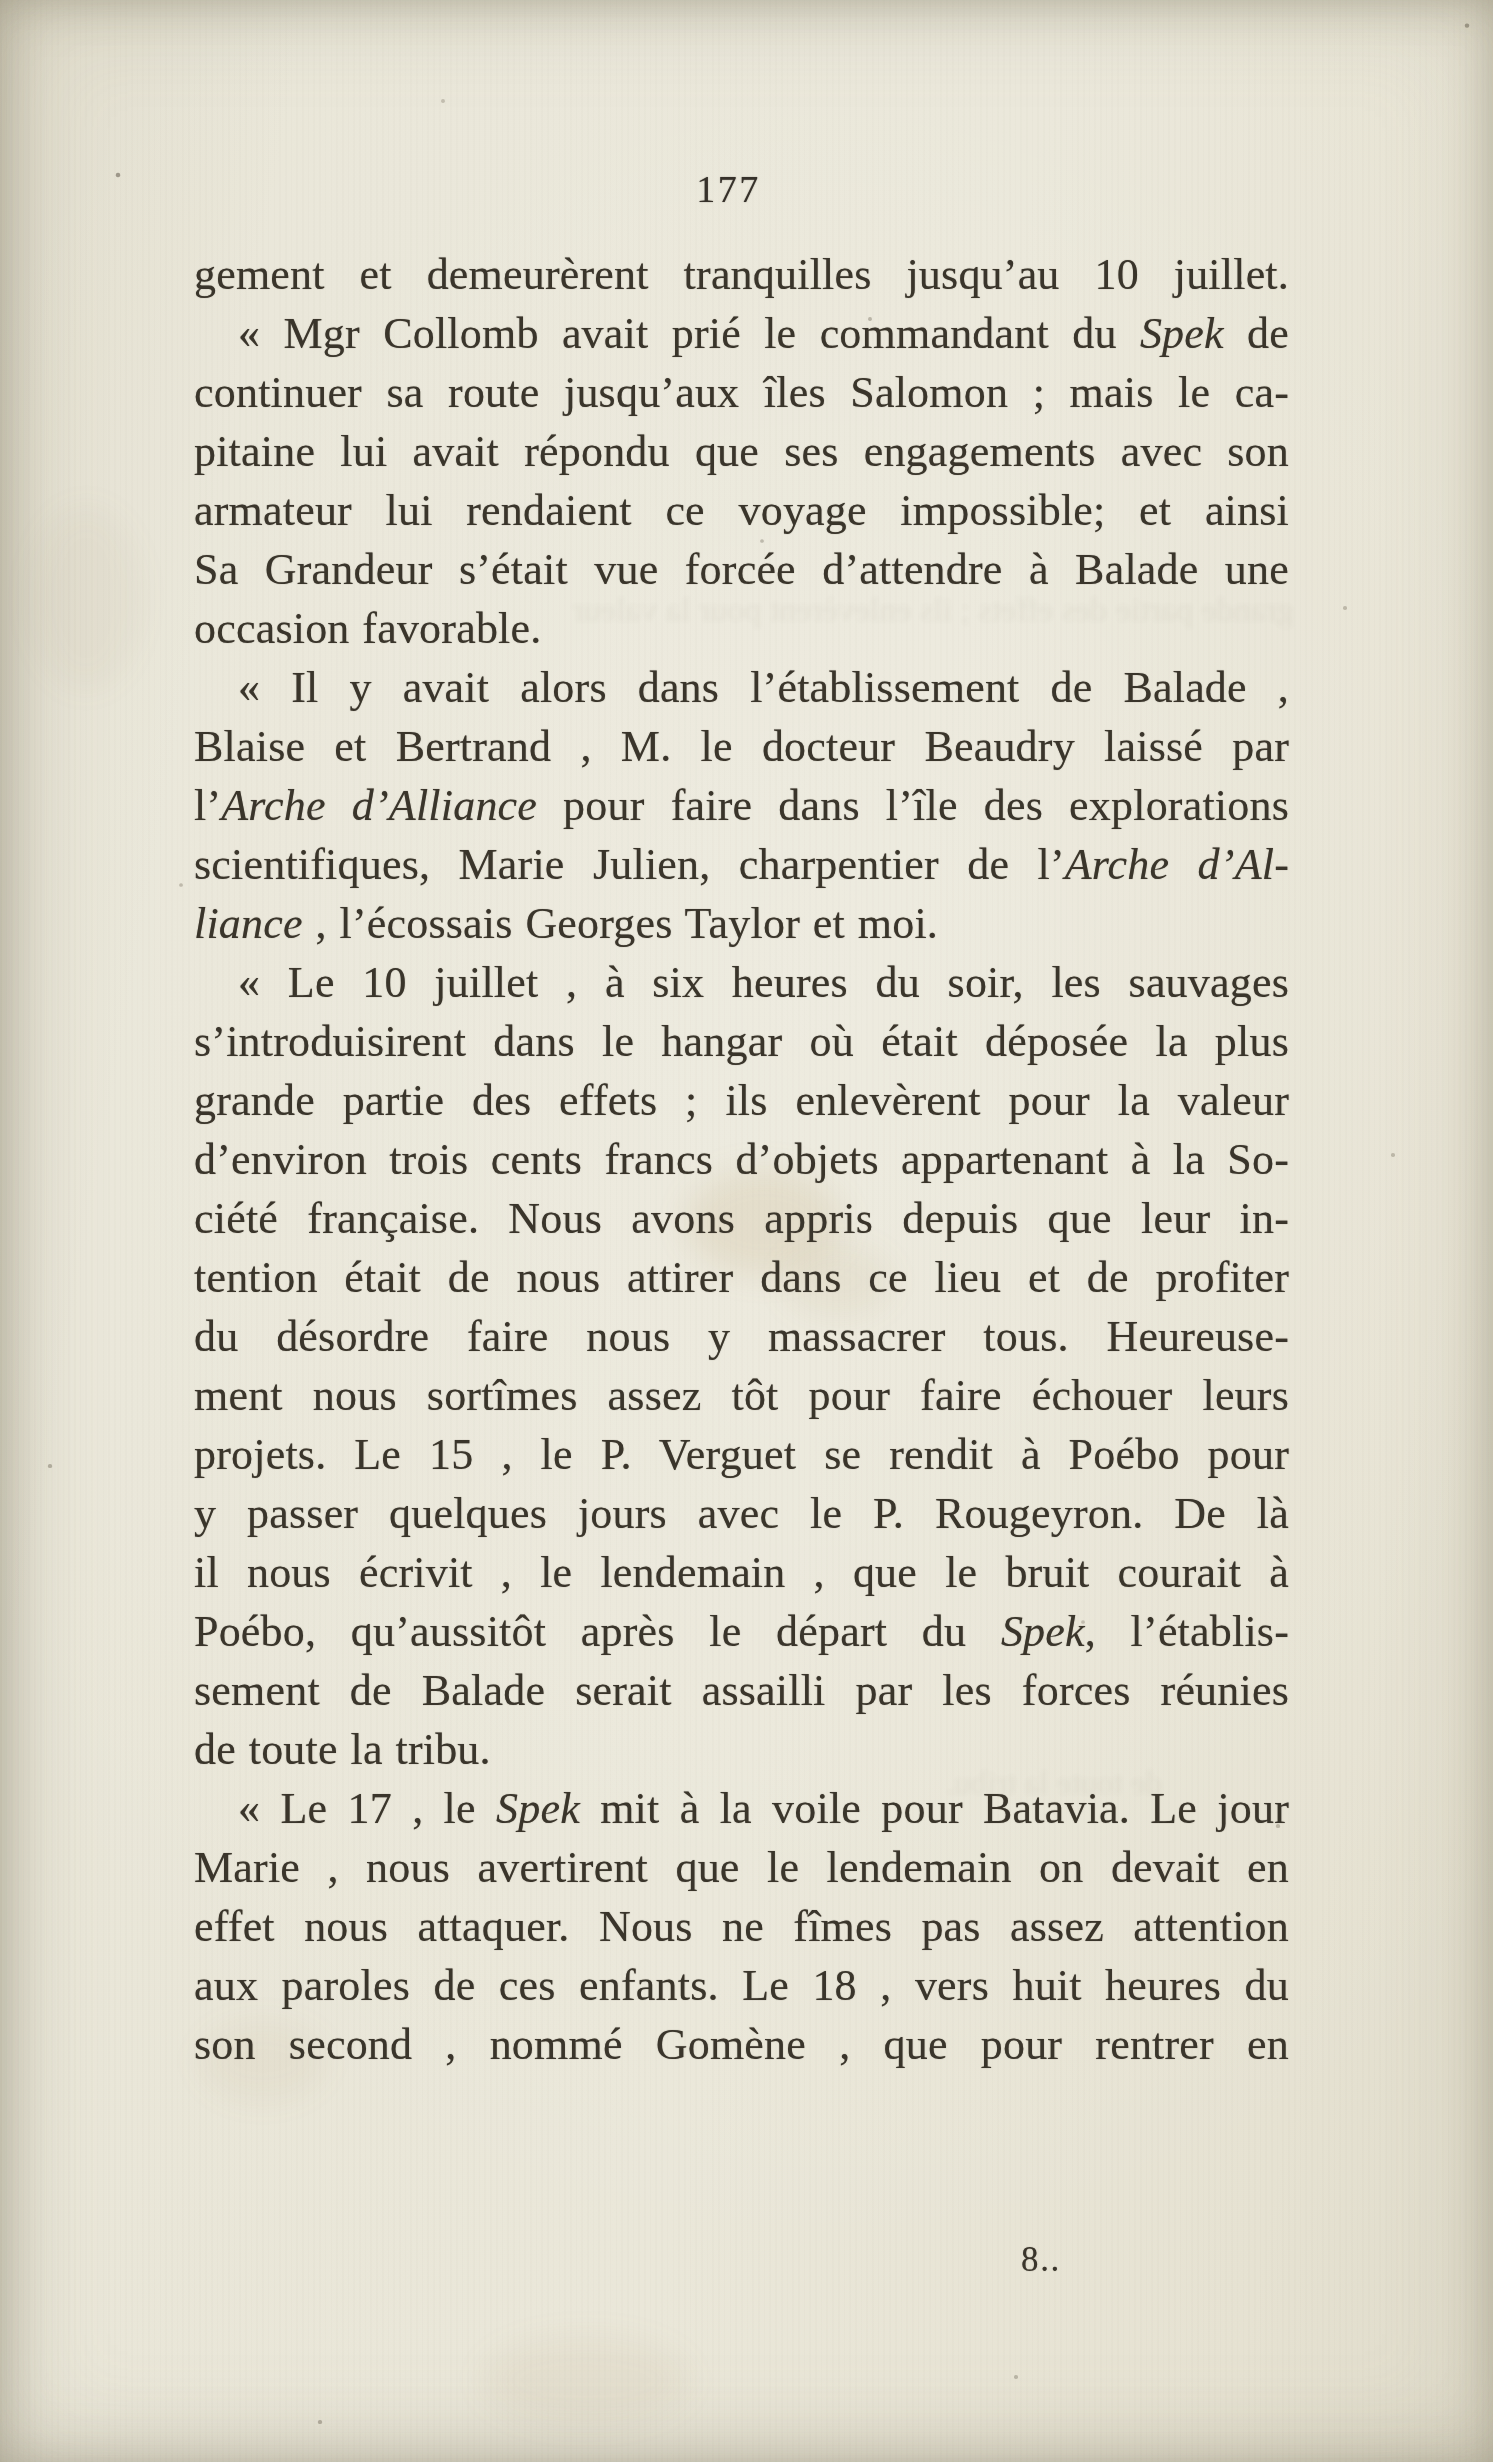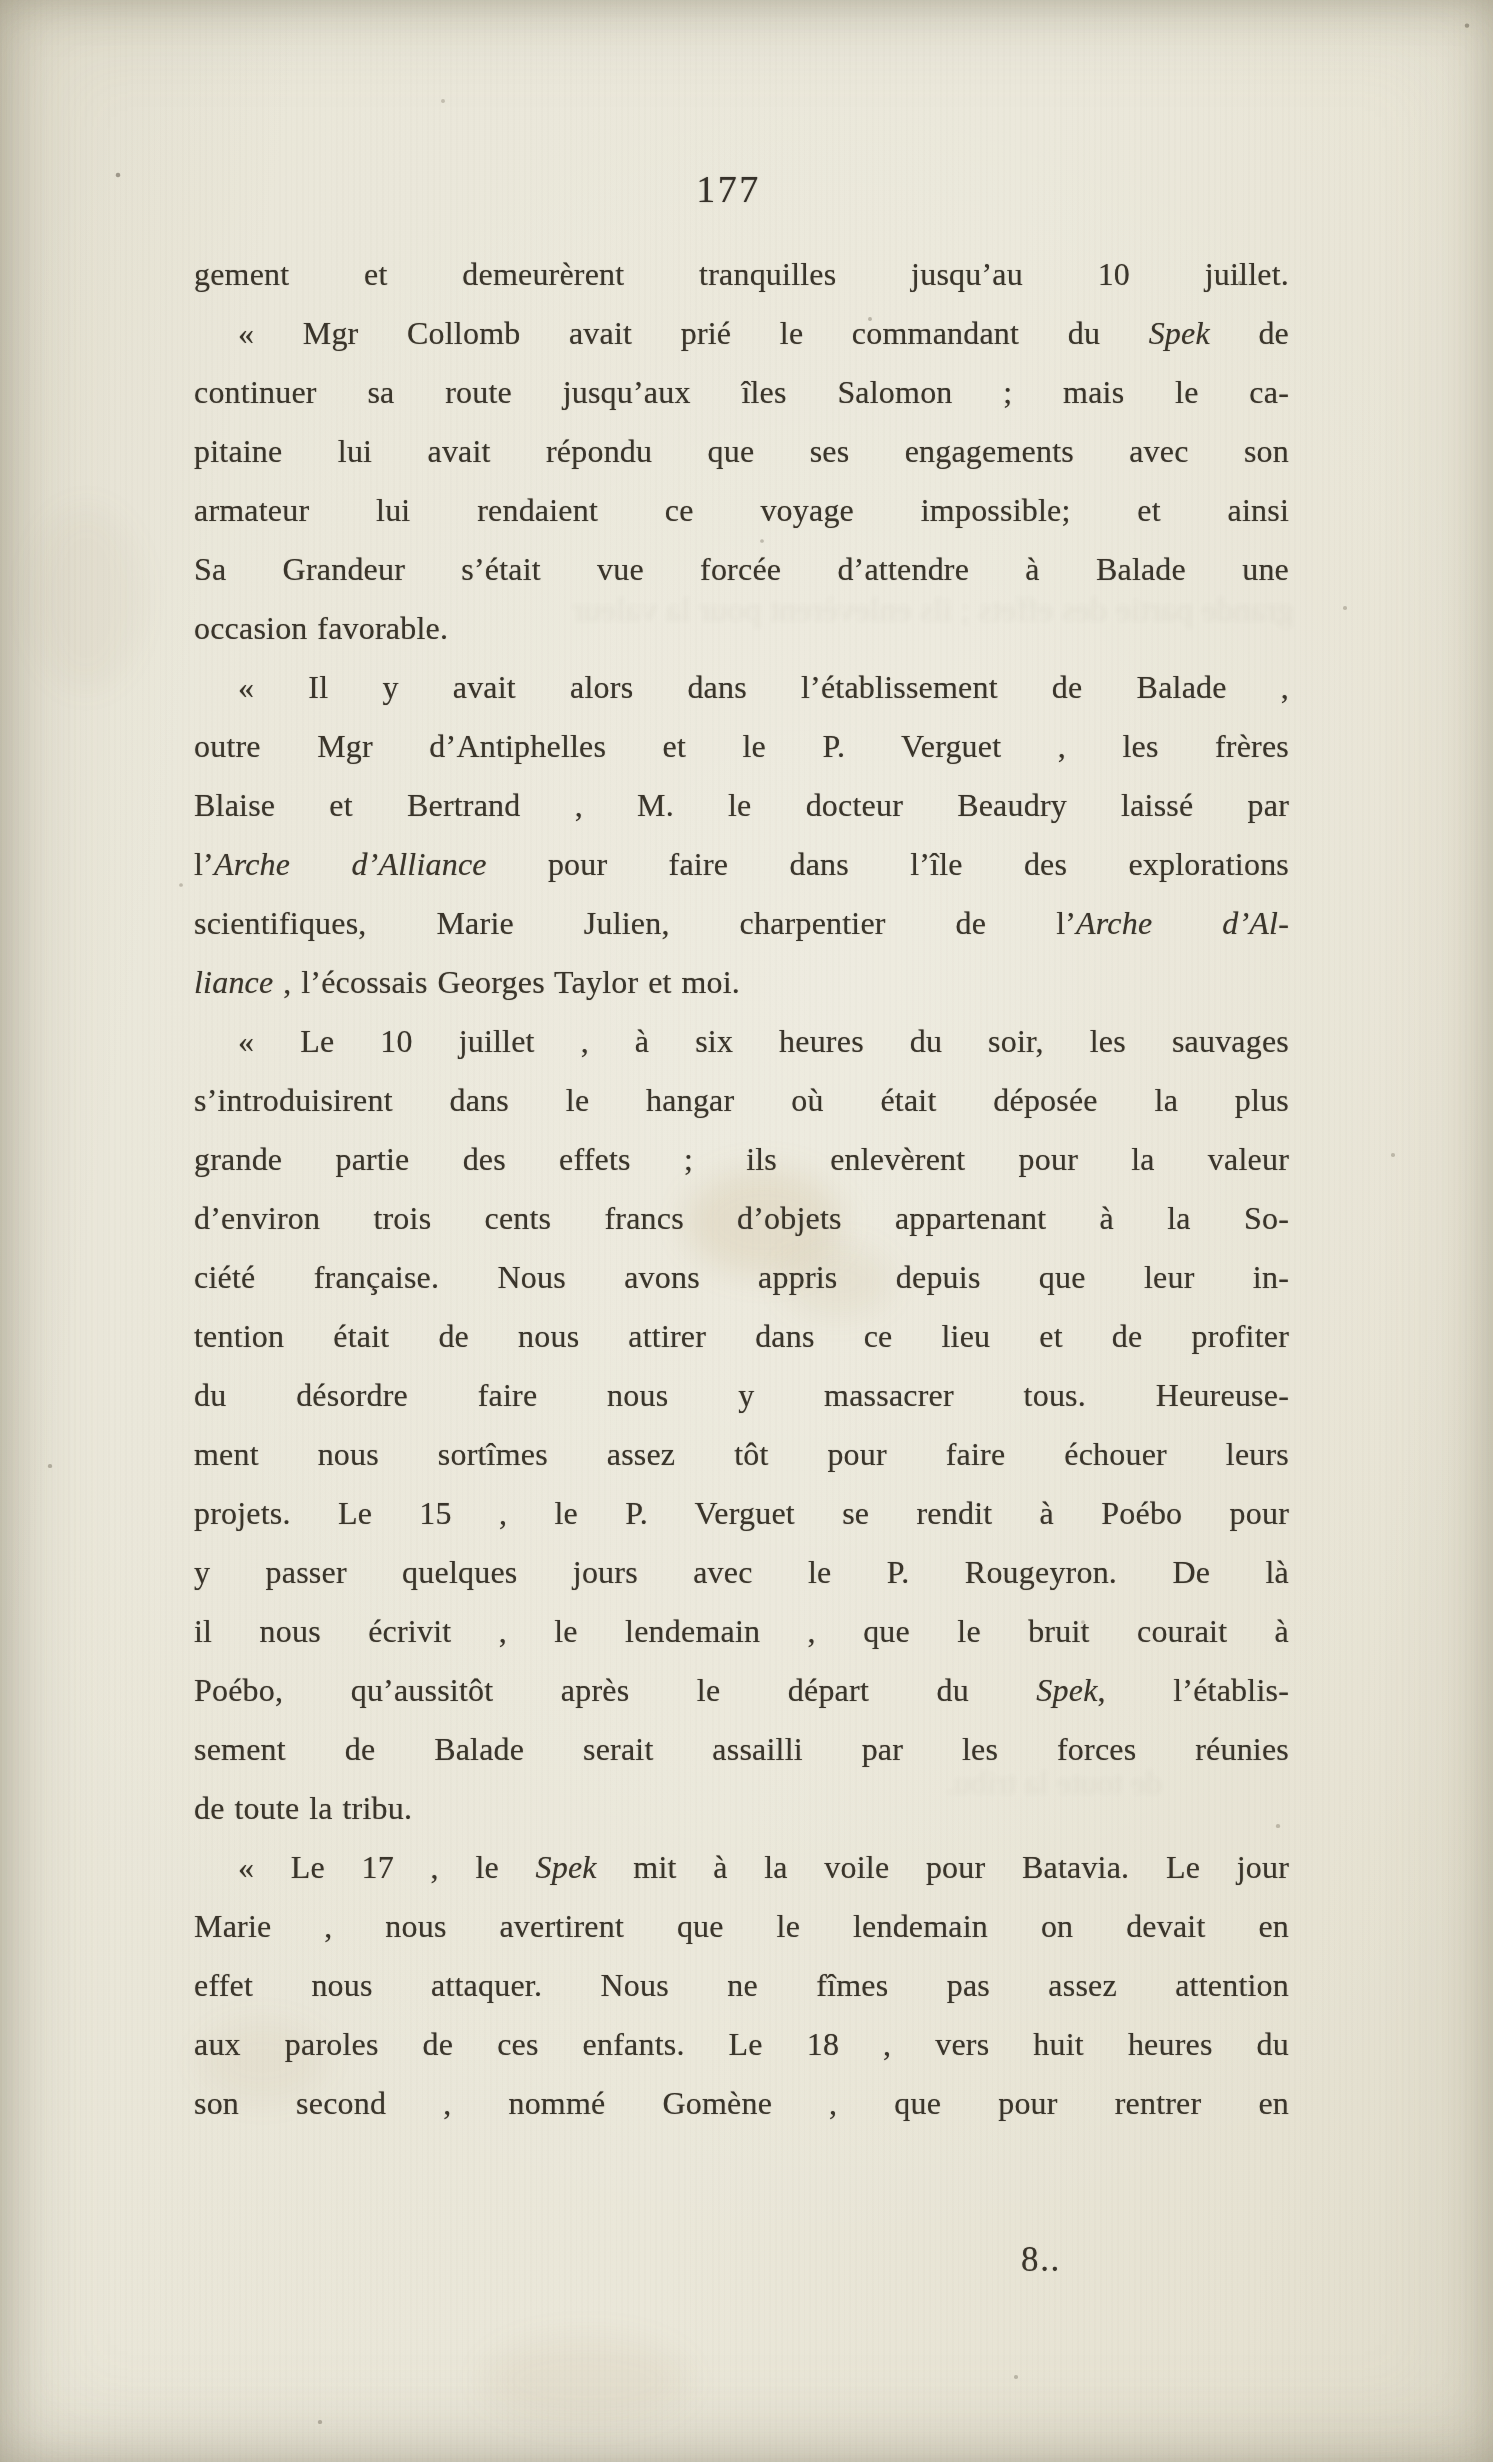--- a/index.html
+++ b/index.html
@@ -38,21 +38,21 @@
     font-weight: normal;
     letter-spacing: 2.5px;
     color: #36312a;
     text-shadow: 0 0 1.2px rgba(54,49,42,0.6);
   }
   .col {
     position: absolute;
     left: 194px;
     top: 245px;
     width: 1095px;
-    font-size: 32px;
+    font-size: 44px;
     line-height: 59px;
     letter-spacing: 0.2px;
     word-spacing: 1.6px;
     text-shadow: 0 0 1px rgba(56,50,40,0.55);
   }
   .line {
     text-align: justify;
     text-align-last: justify;
     text-justify: inter-word;
   }
@@ -137,21 +137,20 @@
 
   <div class="col">
       <div class="line"><span>gement et demeurèrent tranquilles jusqu’au 10 juillet.</span></div>
       <div class="line indent"><span>« Mgr Collomb avait prié le commandant du </span><span class="it">Spek</span><span> de</span></div>
       <div class="line"><span>continuer sa route jusqu’aux îles Salomon ; mais le ca-</span></div>
       <div class="line"><span>pitaine lui avait répondu que ses engagements avec son</span></div>
       <div class="line"><span>armateur lui rendaient ce voyage impossible; et ainsi</span></div>
       <div class="line"><span>Sa Grandeur s’était vue forcée d’attendre à Balade une</span></div>
       <div class="line nj"><span>occasion favorable.</span></div>
       <div class="line indent"><span>« Il y avait alors dans l’établissement de Balade ,</span></div>
-      <div class="line"><span>outre Mgr d’Antiphelles et le P. Verguet , les frères</span></div>
       <div class="line"><span>Blaise et Bertrand , M. le docteur Beaudry laissé par</span></div>
       <div class="line"><span>l’</span><span class="it">Arche d’Alliance</span><span> pour faire dans l’île des explorations</span></div>
       <div class="line"><span>scientifiques, Marie Julien, charpentier de l’</span><span class="it">Arche d’Al-</span></div>
       <div class="line nj"><span class="it">liance</span><span> , l’écossais Georges Taylor et moi.</span></div>
       <div class="line indent"><span>« Le 10 juillet , à six heures du soir, les sauvages</span></div>
       <div class="line"><span>s’introduisirent dans le hangar où était déposée la plus</span></div>
       <div class="line"><span>grande partie des effets ; ils enlevèrent pour la valeur</span></div>
       <div class="line"><span>d’environ trois cents francs d’objets appartenant à la So-</span></div>
       <div class="line"><span>ciété française. Nous avons appris depuis que leur in-</span></div>
       <div class="line"><span>tention était de nous attirer dans ce lieu et de profiter</span></div>

